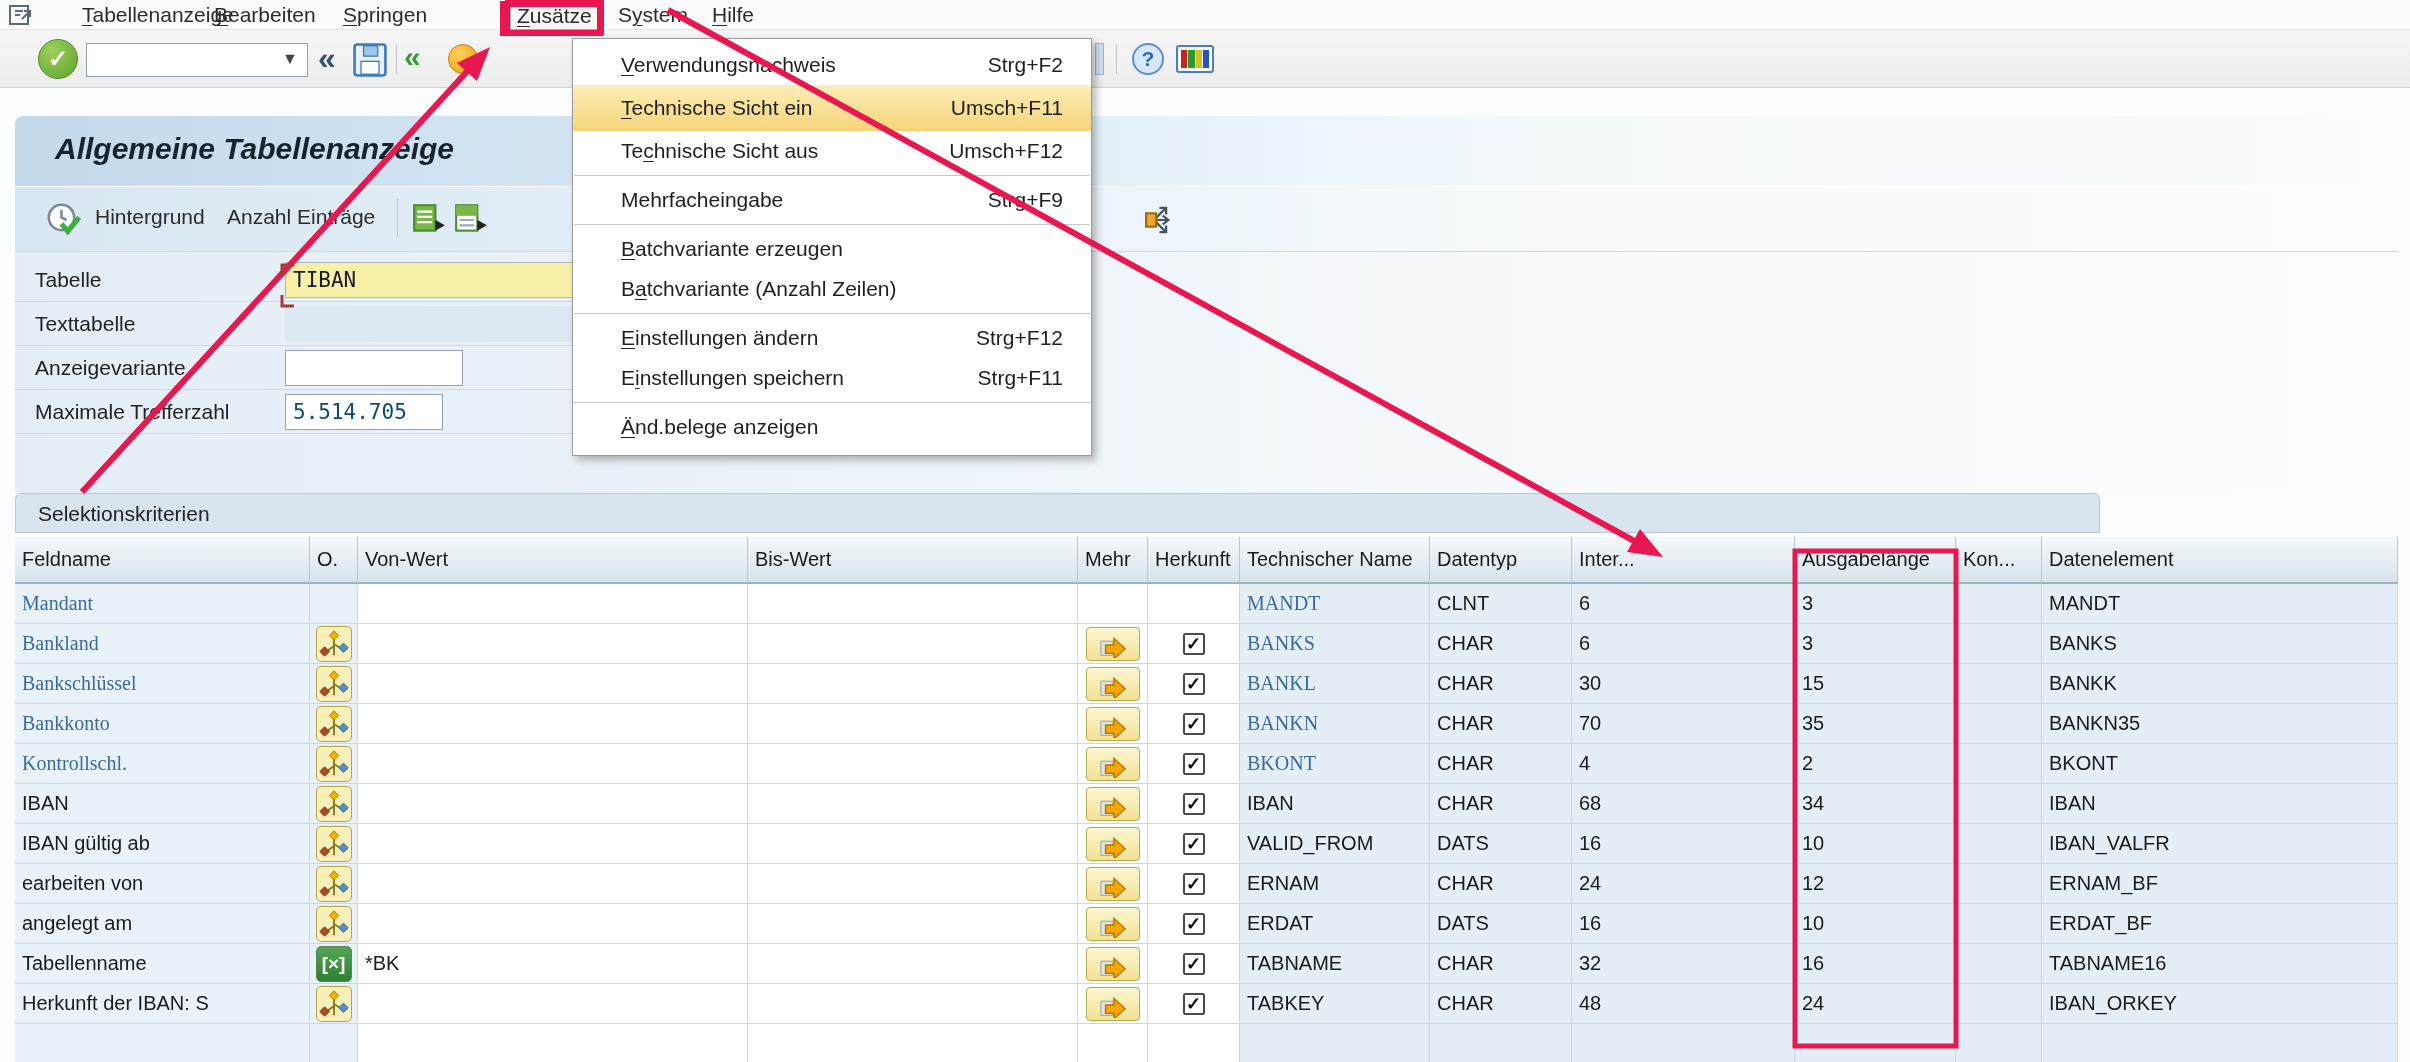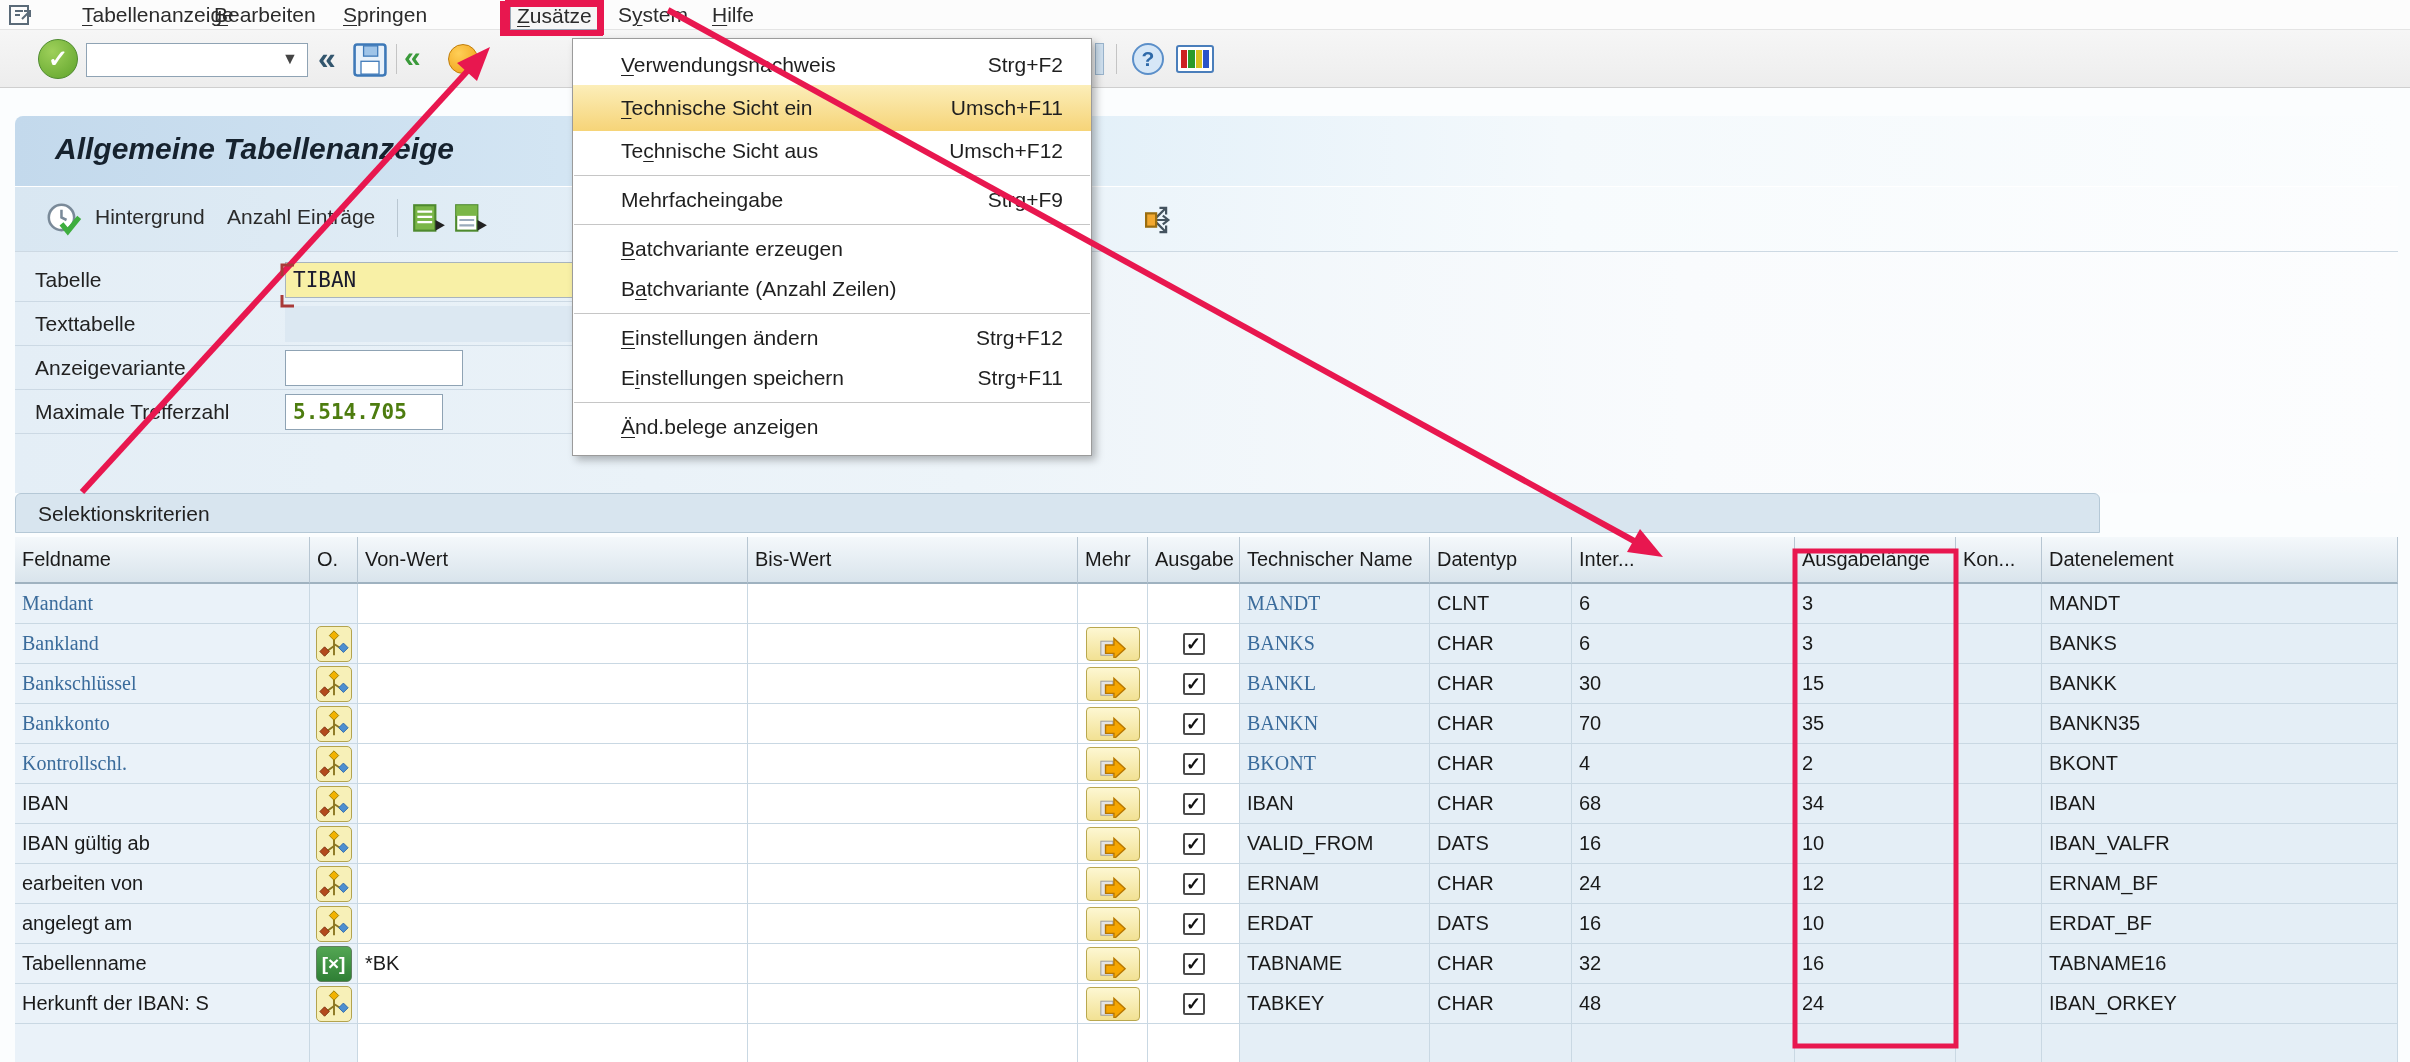--- a/index.html
+++ b/index.html
@@ -53,21 +53,21 @@
   .formarea { position:absolute; left:15px; top:164px; width:2383px; height:241px;
     background:linear-gradient(to right,#e4eef6 0%,#edf4f9 40%,#f9fbfd 70%,#fcfdfe 100%);padding-left:36px; }
   .form-row { position:absolute; left:0; width:860px; height:44px; border-bottom:1px solid #ccd9e4; }
   .form-label { position:absolute; left:20px; top:10px; font-size:21px; color:#222; }
   .ffield { position:absolute; left:270px; top:4px; height:36px; font-size:21px; line-height:34px; padding-left:7px; }
   .ffield.yellow { background:#f8f0a6; border:1px solid #a8b4be;
     font-family:"DejaVu Sans Mono",monospace; color:#1a1a2e; }
   .ffield.readonly { background:#dce8f2; }
   .ffield.input { background:#fff; border:1px solid #8fa3b4; }
   .ffield.input-mono { background:#fff; border:1px solid #8fa3b4;
-    font-family:"DejaVu Sans Mono",monospace; color:#4d7c0f;font-weight:bold; }
+    font-family:"DejaVu Sans Mono",monospace; color:#0c4a6e; }
 
   .selband { position:absolute; left:15px; top:405px; width:2085px; height:40px;
     background:#d8e5ef; border:1px solid #b5c8d6; border-radius:6px 6px 0 0; }
   .selband span { margin:8px 0 0 22px; display:inline-block; font-size:21px; color:#222; }
 
   .table { position:absolute; left:15px; top:449px; width:2383px; }
   .trow { display:grid;
     grid-template-columns:295px 48px 390px 330px 70px 92px 190px 142px 223px 161px 86px 1fr; }
   .hcell { height:47px; background:linear-gradient(#f4f8fb,#d9e4ec);
     border-right:1px solid #b7c6d2; border-bottom:2px solid #9fb2c0;
@@ -216,21 +216,21 @@
     <span>Selektionskriterien</span>
   </div>
 
   <div class="table">
     <div class="trow" id="table-header">
         <div class="hcell">Feldname</div>
         <div class="hcell">O.</div>
         <div class="hcell">Von-Wert</div>
         <div class="hcell">Bis-Wert</div>
         <div class="hcell">Mehr</div>
-        <div class="hcell">Ausgabe</div>
+        <div class="hcell">Herkunft</div>
         <div class="hcell">Technischer Name</div>
         <div class="hcell">Datentyp</div>
         <div class="hcell">Inter...</div>
         <div class="hcell">Ausgabelänge</div>
         <div class="hcell">Kon...</div>
         <div class="hcell">Datenelement</div>
       </div>
     <div id="table-body">
         <div class="trow">
           <div class="cell c-label"><span class="linktext">Mandant</span></div>

